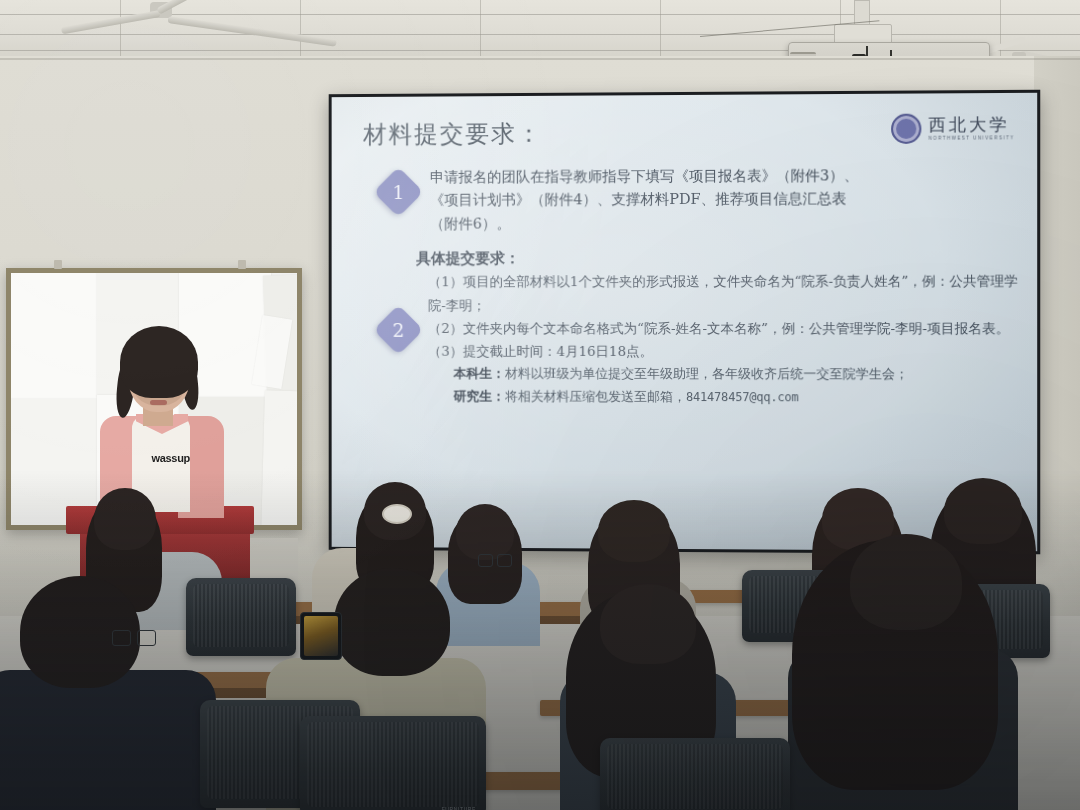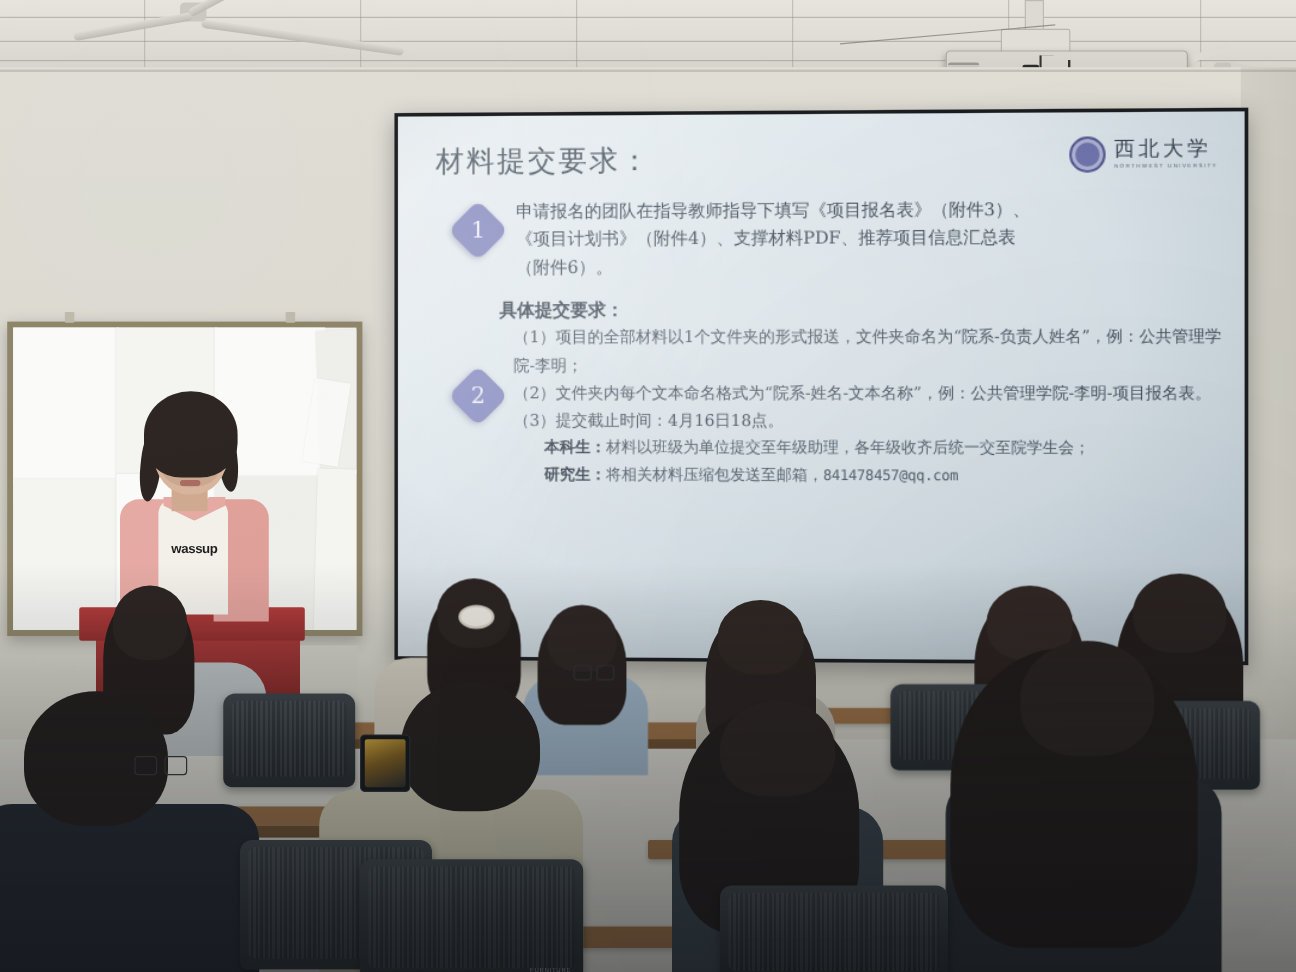--- a/index.html
+++ b/index.html
@@ -146,21 +146,21 @@
   .mouth{position:absolute;left:150px;top:400px;width:17px;height:5px;border-radius:3px;background:#a96a5f;}
   .neck{position:absolute;left:143px;top:404px;width:30px;height:22px;background:#cfa98f;}
   .torso-shirt{position:absolute;left:132px;top:416px;width:58px;height:96px;
     border-radius:12px 12px 0 0;background:#f3f0ea;}
   .jacket-l{position:absolute;left:100px;top:416px;width:46px;height:102px;
     border-radius:16px 6px 0 0;background:#e6a9a3;}
   .jacket-r{position:absolute;left:178px;top:416px;width:46px;height:102px;
     border-radius:6px 16px 0 0;background:#e0a09a;}
   .jacket-collar{position:absolute;left:136px;top:414px;width:52px;height:20px;
     background:#e6a9a3;clip-path:polygon(0 0,26% 0,50% 58%,74% 0,100% 0,100% 36%,50% 100%,0 36%);}
-  .tee-text{position:absolute;left:134px;top:452px;width:56px;text-align:center;
+  .tee-text{position:absolute;left:134px;top:452px;width:56px;text-align:right;
     font-family:"Liberation Sans",sans-serif;font-weight:bold;font-size:11px;color:#1d1d1d;letter-spacing:-.3px;}
 
   
   .desk{position:absolute;background:#9a7046;border-radius:2px;box-shadow:0 2px 4px rgba(0,0,0,.2);}
   .desk-dark{position:absolute;background:#6d4f32;}
   .chair{position:absolute;border-radius:10px 10px 7px 7px;
     background:linear-gradient(180deg,#3d4449 0%,#2e3438 55%,#262b2f 100%);
     box-shadow:0 3px 7px rgba(0,0,0,.34);}
   .chair-mesh{position:absolute;inset:6px 7px 9px 7px;border-radius:6px;
     background:repeating-linear-gradient(90deg,rgba(255,255,255,.055) 0 2px,rgba(0,0,0,.1) 2px 4px);}

